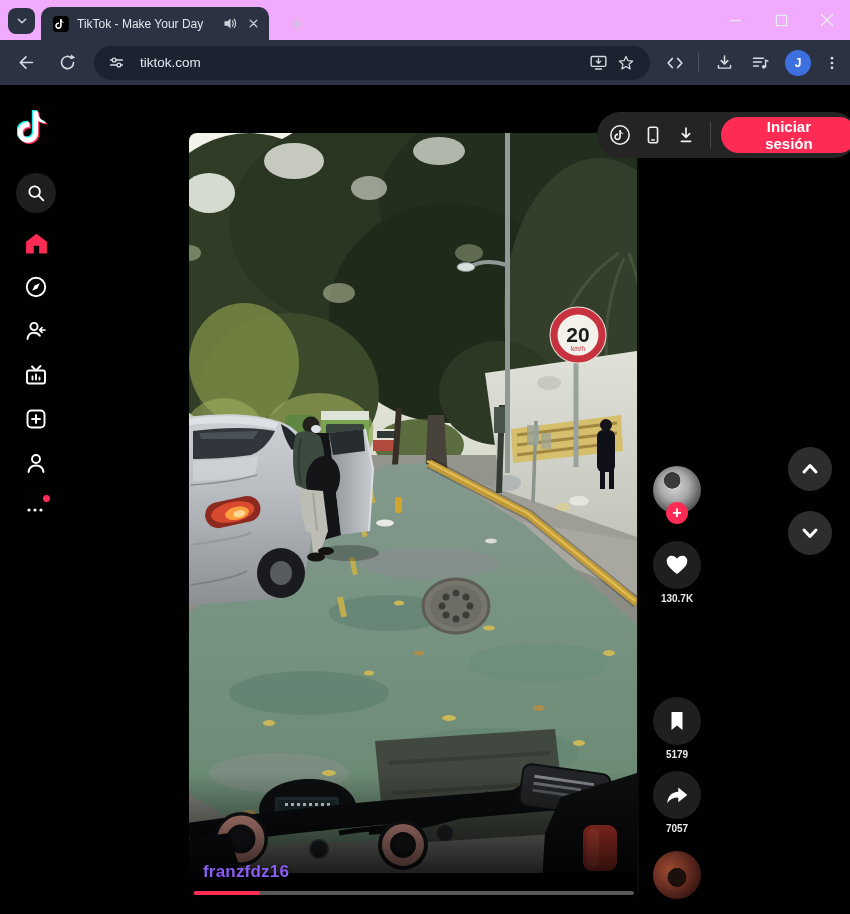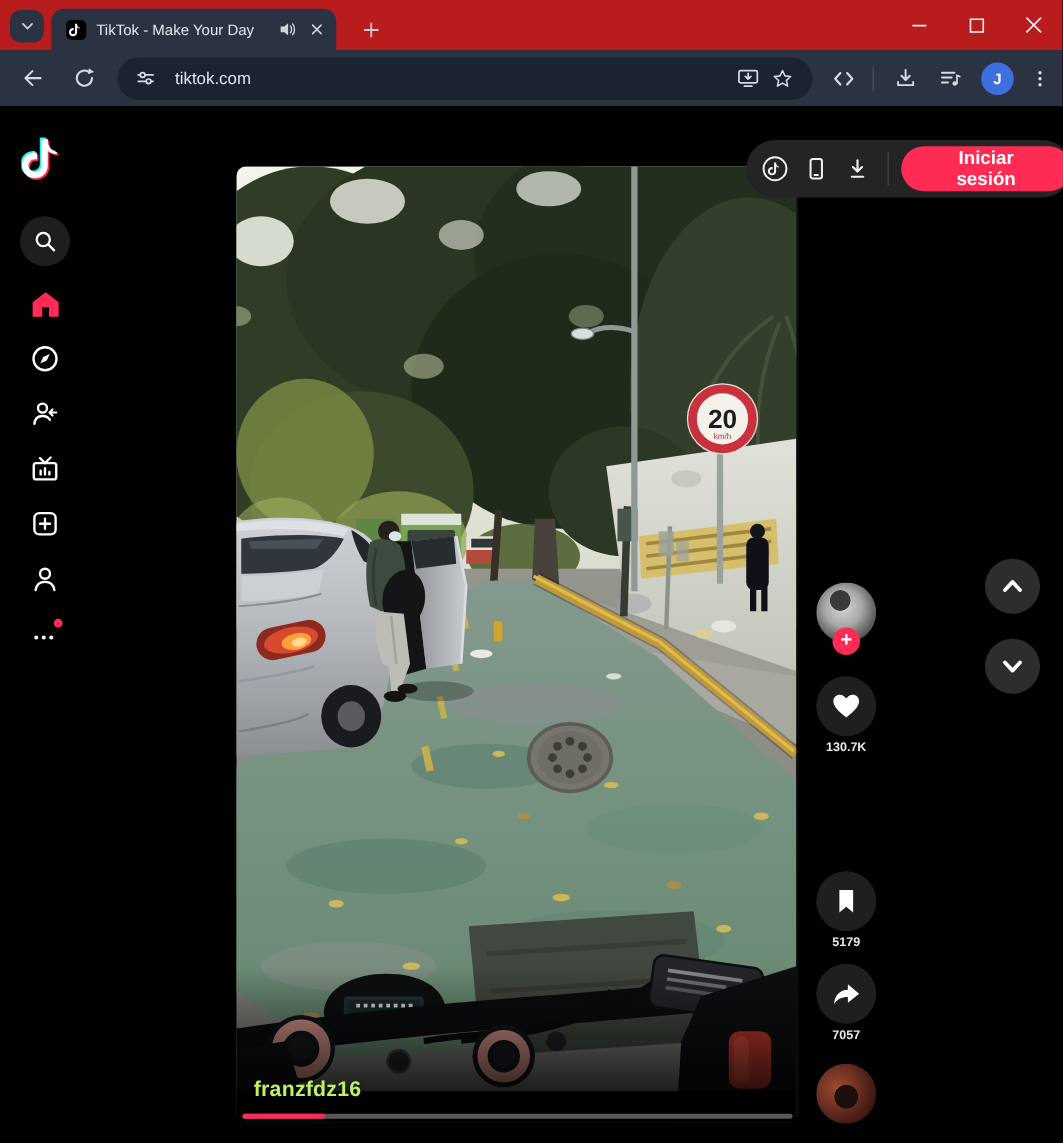--- a/index.html
+++ b/index.html
@@ -1,19 +1,19 @@
 <!DOCTYPE html>
 <html><head>
 <meta charset="utf-8">
 <style>
   * { margin:0; padding:0; box-sizing:border-box; }
   html,body { width:850px; height:914px; background:#000; overflow:hidden;
     font-family:"Liberation Sans", sans-serif; }
   
-  #titlebar { position:absolute; left:0; top:0; width:850px; height:40px; background:#b91c1c; }
+  #titlebar { position:absolute; left:0; top:0; width:850px; height:40px; background:#f0abfc; }
   #tabsearch { position:absolute; left:8px; top:8px; width:27px; height:26px; border-radius:8px;
     background:#2B3342; display:flex; align-items:center; justify-content:center; }
   #tab { position:absolute; left:41px; top:7px; width:228px; height:33px; background:#2B3342;
     border-radius:10px 10px 0 0; display:flex; align-items:center; padding:0 8px 0 12px; gap:8px; }
   .tabfav { width:16px; height:16px; border-radius:4px; background:#000; display:flex;
     align-items:center; justify-content:center; flex:none; }
   #tabtitle { flex:1; font-size:12px; color:#E2E6ED; white-space:nowrap; overflow:hidden;
     text-overflow:ellipsis; }
   #newtab { position:absolute; left:283px; top:10px; width:28px; height:28px; border-radius:50%;
     display:flex; align-items:center; justify-content:center; }
@@ -42,21 +42,21 @@
   
   #toppill { position:absolute; left:597px; top:27px; height:46px; width:260px; background:#242424;
     border-radius:23px; display:flex; align-items:center; padding-left:10px; gap:6px; }
   .pillic { width:28px; height:28px; display:flex; align-items:center; justify-content:center; }
   .pillsep { width:1px; height:26px; background:#484848; margin:0 4px; }
   #loginbtn { height:36px; padding:0 22px; border-radius:18px; background:#FE2C55; color:#fff;
     font-weight:700; font-size:15px; display:flex; align-items:center; border:none; }
   
   #video { position:absolute; left:189px; top:48px; width:450px; height:765px; border-radius:8px;
     overflow:hidden; background:#0a0a0a; }
-  #username { position:absolute; left:14px; bottom:16px; color:#bef264; font-size:17px; font-weight:700;
+  #username { position:absolute; left:14px; bottom:16px; color:#8b5cf6; font-size:17px; font-weight:700;
     text-shadow:0 1px 3px rgba(0,0,0,.8); letter-spacing:.2px; }
   #progress { position:absolute; left:5px; right:5px; bottom:3px; height:4px; border-radius:2px;
     background:#585858; }
   #progfill { height:4px; border-radius:2px; background:#FE2C55; width:15%; }
   
   #rail { position:absolute; left:637px; top:0; width:80px; height:100%; }
   .railitem { position:absolute; left:0; width:80px; display:flex; flex-direction:column; align-items:center; }
   .railbtn { width:48px; height:48px; border-radius:50%; background:#1F1F1F; display:flex;
     align-items:center; justify-content:center; }
   .railcount { margin-top:4px; color:#EAEAEA; font-size:10px; font-weight:700; }

